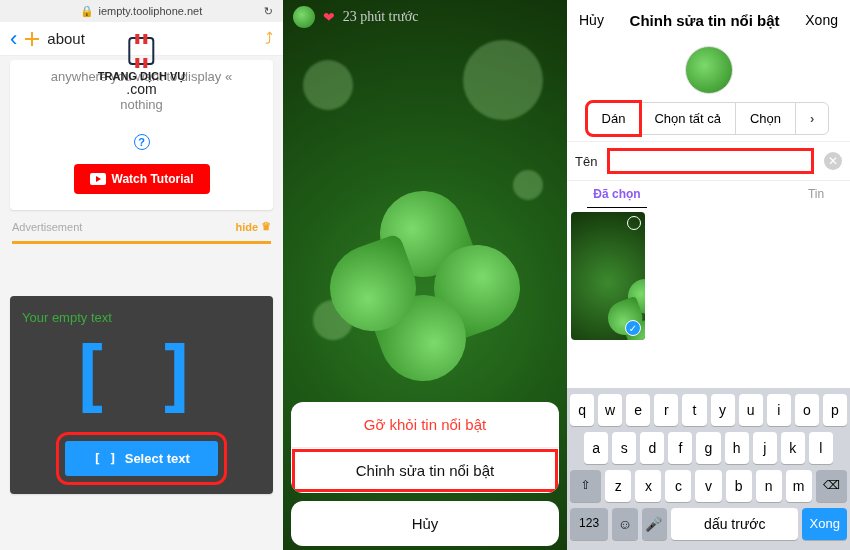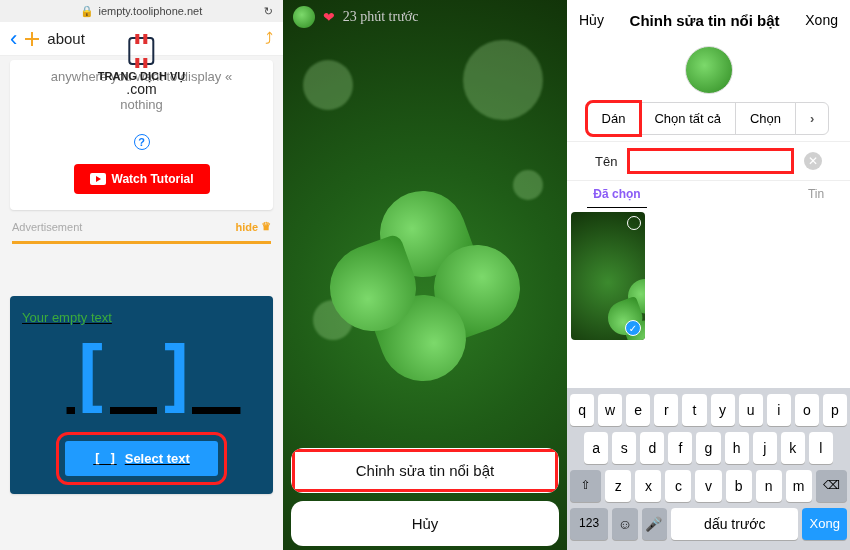--- a/index.html
+++ b/index.html
@@ -26,21 +26,21 @@
   .help { display: flex; align-items: center; justify-content: center; gap: 6px; margin-top: 20px; }
   .help .q { width: 16px; height: 16px; border: 1.5px solid #0d7cff; color: #0d7cff; border-radius: 50%; font-size: 11px; font-weight: 700; display: flex; align-items: center; justify-content: center; }
   .help a { font-size: 12px; color: #0d7cff; font-weight: 600; text-decoration: none; }
   .wt { margin: 14px auto 0; background: #ff0000; color: #fff; border: none; border-radius: 4px; padding: 8px 16px; font-size: 12px; font-weight: 600; display: flex; align-items: center; gap: 6px; }
   .yt { width: 16px; height: 12px; background: #fff; border-radius: 2px; position: relative; }
   .yt:after { content: ""; position: absolute; left: 6px; top: 3px; border-left: 5px solid #ff0000; border-top: 3px solid transparent; border-bottom: 3px solid transparent; }
   .adrow { margin: 8px 12px; display: flex; justify-content: space-between; align-items: center; font-size: 11px; }
   .adrow .l { color: #aaa; }
   .adrow .r { color: #f5a623; font-weight: 600; display: flex; align-items: center; gap: 3px; }
   .ul1 { height: 3px; background: #f5a623; margin: 0 12px 10px; }
-  .card2 { margin: 52px 10px 10px; background: #0c4a6e; border-radius: 4px; padding: 14px 12px 18px; box-shadow: 0 1px 2px rgba(0,0,0,.1); text-align: center; text-decoration: underline; }
+  .card2 { margin: 52px 10px 10px; background: #404040; border-radius: 4px; padding: 14px 12px 18px; box-shadow: 0 1px 2px rgba(0,0,0,.1); text-align: center; }
   .ye { font-size: 13px; color: #3bab3b; text-align: left; margin-bottom: 12px; }
   .br { font-family: monospace; font-size: 78px; color: #1f9bff; font-weight: 700; letter-spacing: 40px; line-height: 1; margin-left: 24px; }
   .sel { margin: 26px auto 0; background: #1f9bff; color: #fff; border: none; border-radius: 3px; padding: 10px 28px; font-size: 13px; font-weight: 600; display: flex; align-items: center; gap: 8px; outline: 3px solid #ff2020; outline-offset: 6px; }
 
   
   .c2bg { position: absolute; inset: 0; background:
     radial-gradient(circle at 50% 55%, #2d7a22 0, #1f5c17 40%, #123409 100%); }
   .clover { position: absolute; left: 50%; top: 52%; transform: translate(-50%,-50%); width: 190px; height: 190px; }
   .leaf { position: absolute; width: 86px; height: 86px; background: radial-gradient(circle at 40% 40%, #7cd96b, #2f8b22); border-radius: 50% 50% 12% 50%; }
   .l1 { left: 50px; top: 0; transform: rotate(-20deg); }
@@ -63,21 +63,21 @@
   
   .nav3 { height: 40px; display: flex; align-items: center; justify-content: space-between; padding: 0 12px; font-size: 14px; }
   .nav3 .t { font-weight: 600; font-size: 15px; }
   .avbox { display: flex; justify-content: center; padding: 6px 0 4px; }
   .av3 { width: 48px; height: 48px; border-radius: 50%; background: radial-gradient(circle at 40% 40%, #7cd96b, #2f8b22); border: 1px solid #ddd; }
   .ctx { display: flex; justify-content: center; gap: 0; margin: 4px 0 6px; }
   .ctx div { background: #fff; border: 1px solid #d6d6d8; padding: 8px 14px; font-size: 13px; margin-left: -1px; }
   .ctx div:first-child { border-radius: 6px 0 0 6px; outline: 3px solid #ff2020; outline-offset: -1px; position: relative; z-index: 2; }
   .ctx div:nth-child(3) { }
   .ctx .ar { border-radius: 0 6px 6px 0; font-weight: 700; color: #555; }
-  .namer { display: flex; align-items: center; padding: 6px 28px; gap: 10px; border-top: 1px solid #eee; border-bottom: 1px solid #eee; }
+  .namer { display: flex; align-items: center; padding: 6px 8px; gap: 10px; border-top: 1px solid #eee; border-bottom: 1px solid #eee; }
   .namer .lb { font-size: 13px; color: #222; }
   .namer .inp { flex: 1; height: 26px; border: 3px solid #ff2020; }
   .namer .cl { width: 18px; height: 18px; border-radius: 50%; background: #d0d0d0; color: #fff; font-size: 12px; display: flex; align-items: center; justify-content: center; }
   .tabs3 { display: flex; font-size: 12px; padding: 6px 0 0; }
   .tabs3 div { flex: 1; text-align: center; padding-bottom: 6px; color: #999; }
   .tabs3 .on { color: #8b5cf6; font-weight: 600; border-bottom: 1.5px solid #000; margin: 0 90px 0 20px; flex: none; width: 60px; }
   .tabs3 .off { flex: none; width: 40px; margin-right: 14px; }
   .thumb { width: 74px; height: 128px; margin: 4px 0 0 4px; border-radius: 4px; position: relative; overflow: hidden; background: radial-gradient(circle at 50% 55%, #3c8a2e, #123409); }
   .thumb .mini { transform: scale(.4); transform-origin: top left; }
   .chk { position: absolute; right: 4px; bottom: 4px; width: 16px; height: 16px; border-radius: 50%; background: #1f9bff; border: 1.5px solid #fff; color: #fff; font-size: 10px; display: flex; align-items: center; justify-content: center; }
@@ -163,20 +163,21 @@
         <div class="leaf l4"></div>
     </div>
   </div>
   <div class="tbar">
     <div class="av"></div>
     <span class="heart">❤</span>
     <span class="time">23 phút trước</span>
   </div>
   <div class="sheet">
     <div class="sbox">
+      <div class="srow s1">Gỡ khỏi tin nổi bật</div>
       <div class="srow s2">Chỉnh sửa tin nổi bật</div>
     </div>
     <div class="sbox2">
       <div class="srow s3">Hủy</div>
     </div>
   </div>
 </div>
 
 <div class="col c3">
   <div class="nav3">

